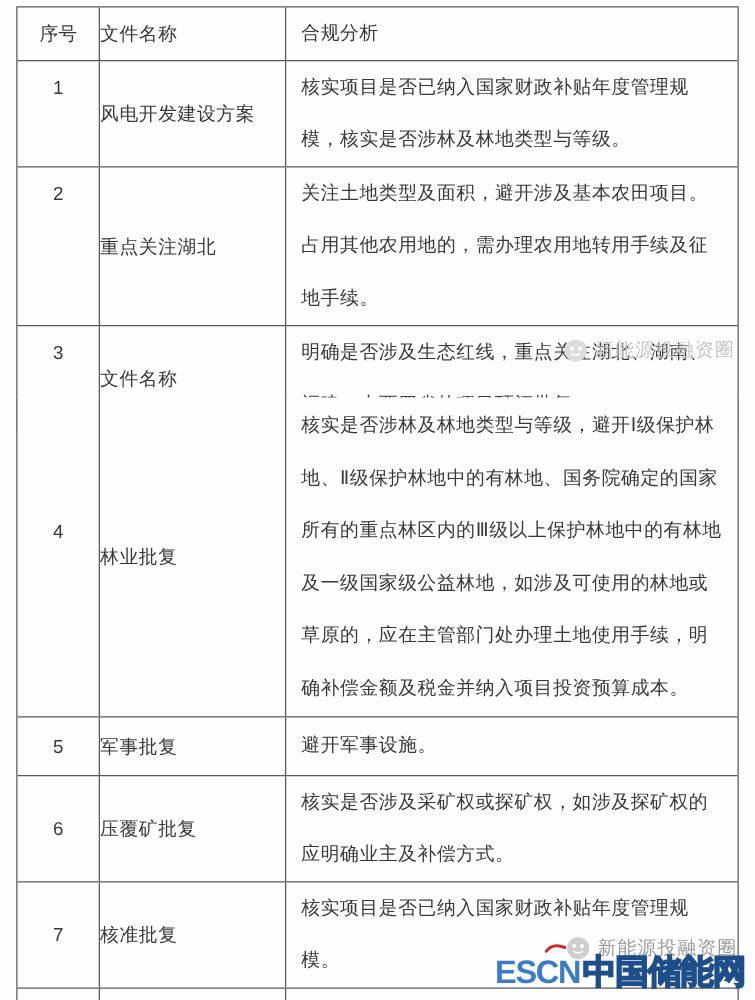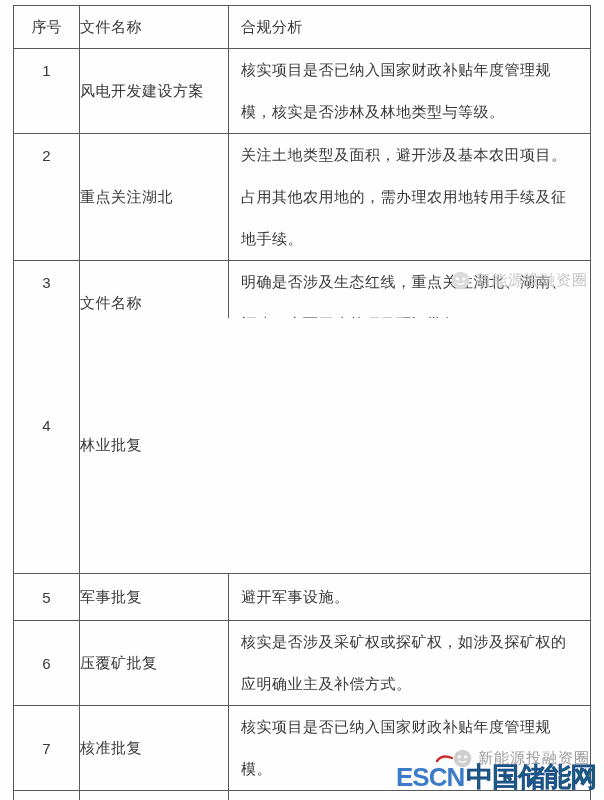--- a/index.html
+++ b/index.html
@@ -87,21 +87,21 @@
     white-space:nowrap;
   }
   .escn-text{
     color:#3c7bc8;
     font-size:26px;
     font-weight:800;
     letter-spacing:-1px;
   }
   .site-name{
     font-size:27px;
-    font-weight:400;
+    font-weight:700;
     color:#0f766e;
     -webkit-text-stroke:1.3px #1d4e89;
     text-shadow:0 0 1px #1d4e89;
     letter-spacing:-1px;
     margin-left:2px;
   }
 </style>
 </head>
 <body>
 
@@ -127,20 +127,21 @@
       <div class="td col-no num-top">3</div>
       <div class="td col-name">文件名称</div>
       <div class="td col-analysis">明确是否涉及生态红线，重点关注湖北、湖南、福建、山西四省的项目环评批复。</div>
     </div>
   </div>
 
   <div class="tbl tbl-2">
     <div class="tr h-r4">
       <div class="td col-no num-up">4</div>
       <div class="td col-name">林业批复</div>
+      <div class="td col-analysis">核实是否涉林及林地类型与等级，避开Ⅰ级保护林地、Ⅱ级保护林地中的有林地、国务院确定的国家所有的重点林区内的Ⅲ级以上保护林地中的有林地及一级国家级公益林地，如涉及可使用的林地或草原的，应在主管部门处办理土地使用手续，明确补偿金额及税金并纳入项目投资预算成本。</div>
     </div>
     <div class="tr h-r5">
       <div class="td col-no">5</div>
       <div class="td col-name">军事批复</div>
       <div class="td col-analysis">避开军事设施。</div>
     </div>
     <div class="tr h-r6">
       <div class="td col-no">6</div>
       <div class="td col-name">压覆矿批复</div>
       <div class="td col-analysis">核实是否涉及采矿权或探矿权，如涉及探矿权的应明确业主及补偿方式。</div>

